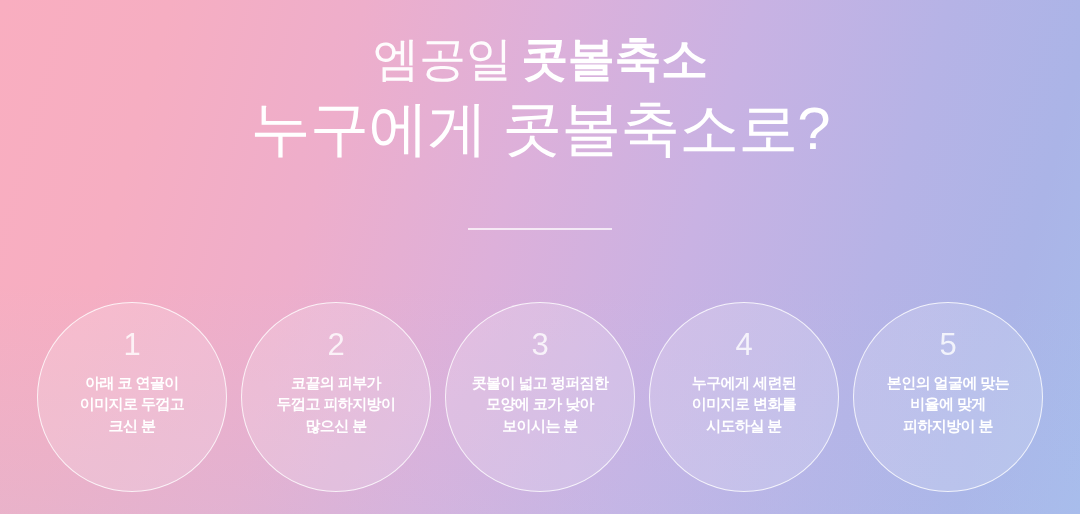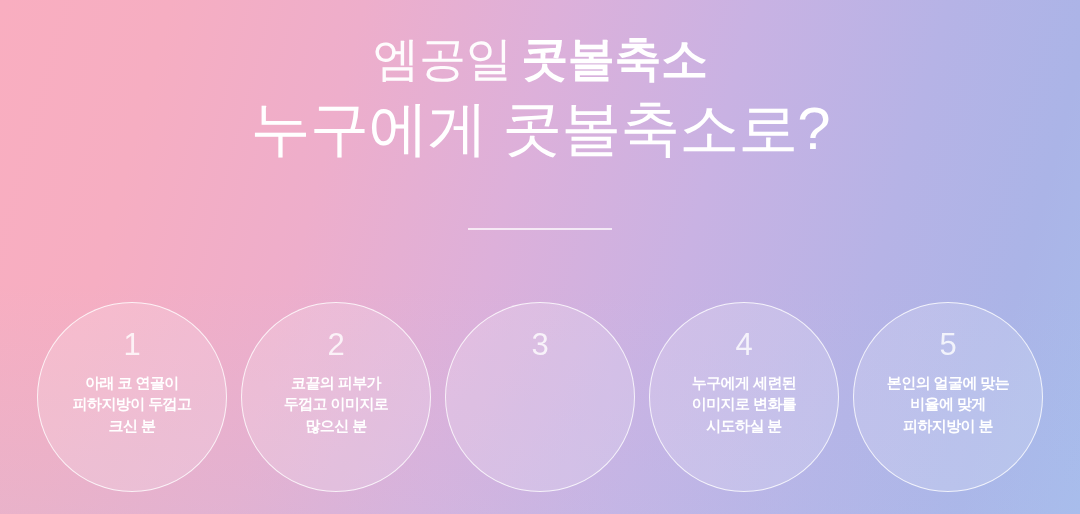--- a/index.html
+++ b/index.html
@@ -156,33 +156,36 @@
     <div class="line-2">누구에게 콧볼축소로?</div>
   </div>
 
   <div class="divider"></div>
 
   <div class="circle-row">
 
     <div class="circle">
       <div class="circle-num">1</div>
       <div class="circle-text">아래 코 연골이
-피하지방이 두껍고
+이미지로 두껍고
 크신 분</div>
     </div>
 
     <div class="circle">
       <div class="circle-num">2</div>
       <div class="circle-text">코끝의 피부가
-두껍고 이미지로
+두껍고 피하지방이
 많으신 분</div>
     </div>
 
     <div class="circle">
       <div class="circle-num">3</div>
+      <div class="circle-text">콧볼이 넓고 펑퍼짐한
+모양에 코가 낮아
+보이시는 분</div>
     </div>
 
     <div class="circle">
       <div class="circle-num">4</div>
       <div class="circle-text">누구에게 세련된
 이미지로 변화를
 시도하실 분</div>
     </div>
 
     <div class="circle">

